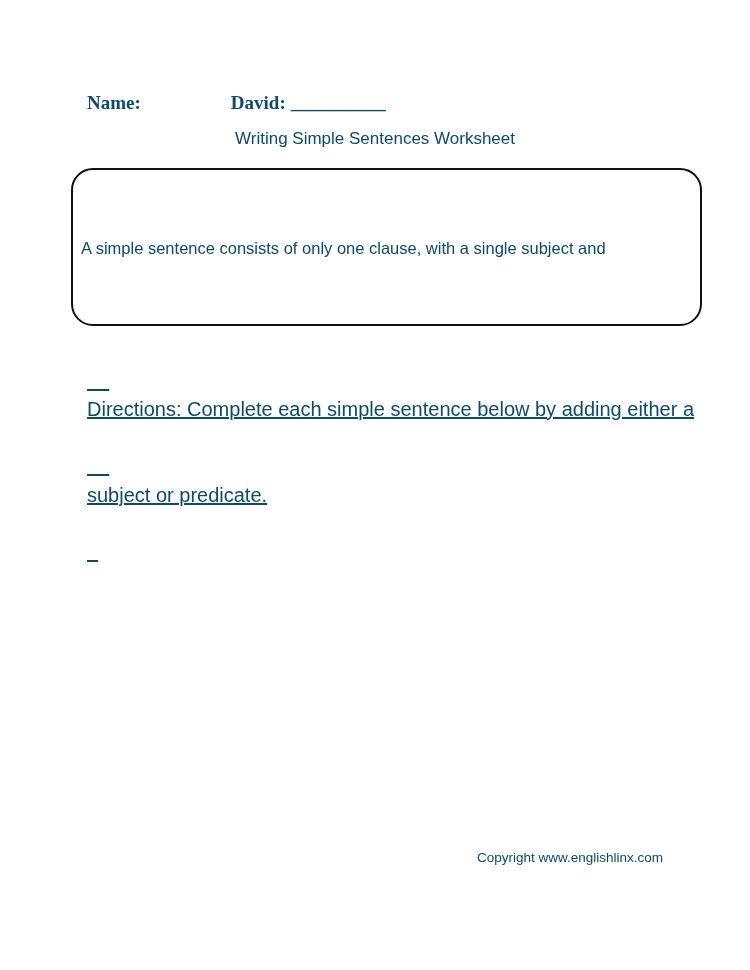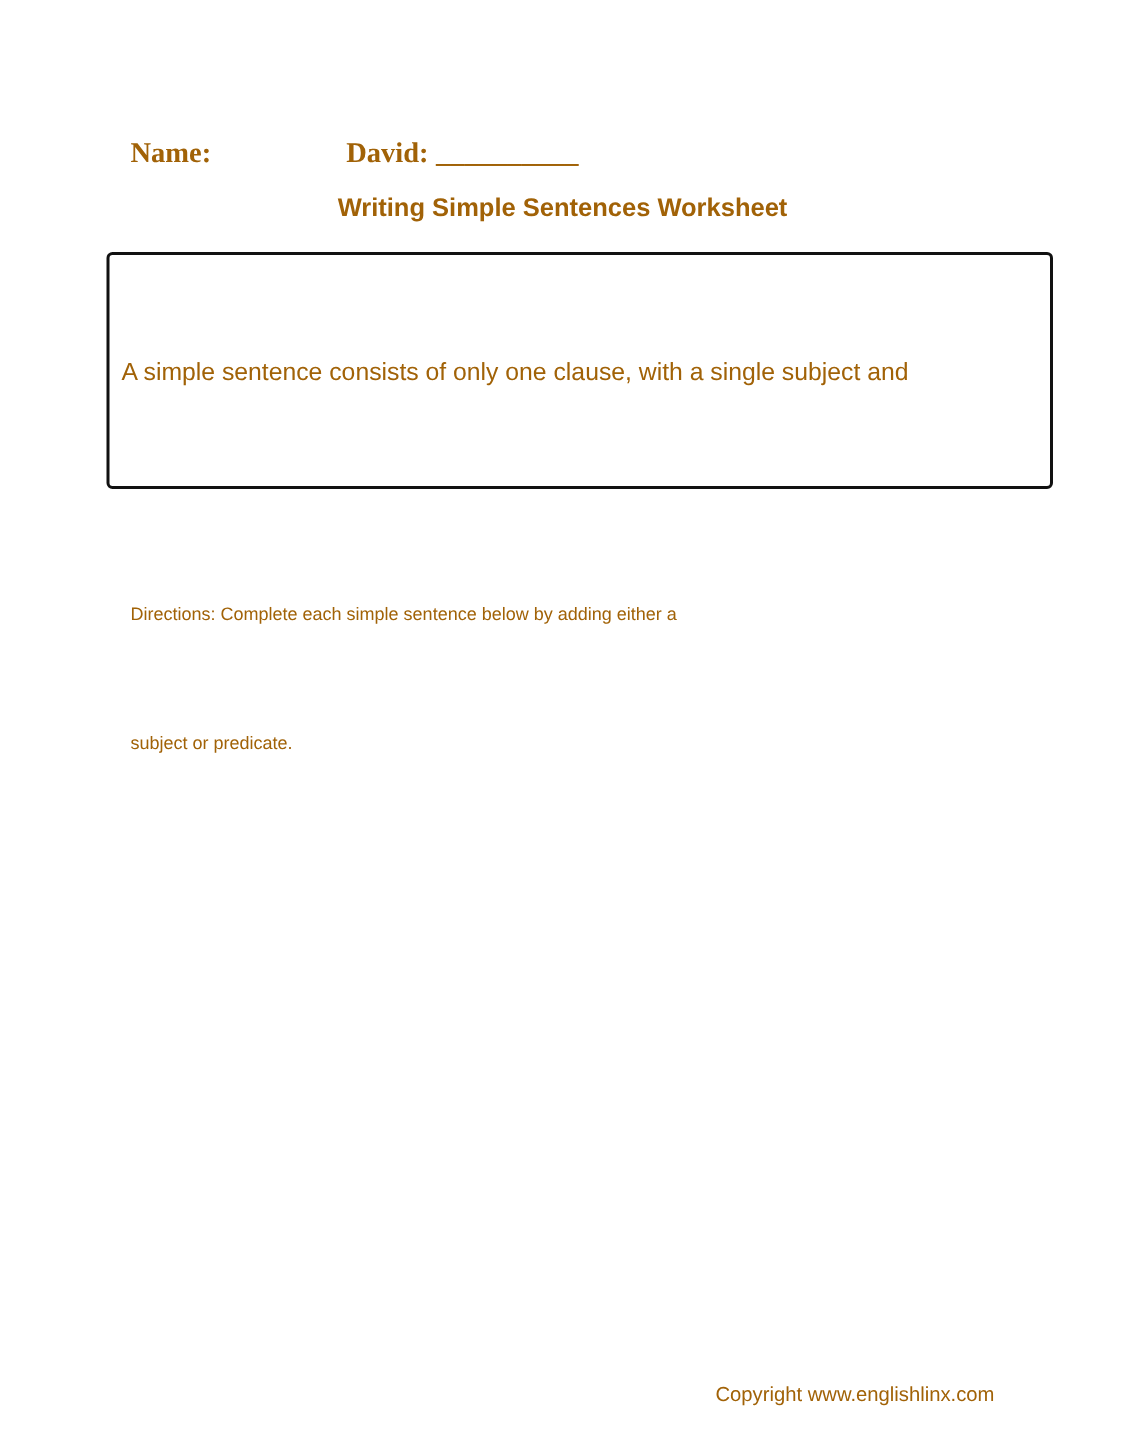--- a/index.html
+++ b/index.html
@@ -1,21 +1,21 @@
 <!DOCTYPE html>
 <html><head>
 <meta charset="utf-8">
 <style>
   html, body { margin: 0; padding: 0; background: #ffffff; }
   .page {
     position: relative;
     width: 750px;
     height: 970px;
     background: #ffffff;
-    color: #a16207;
+    color: #0c4a6e;
     font-family: "Liberation Sans", sans-serif;
     overflow: hidden;
   }
   
   .hdr {
     display: flex;
     align-items: baseline;
     margin: 92px 0 0 87px;
     font-family: "Liberation Serif", serif;
     font-weight: 700;
@@ -25,62 +25,63 @@
   }
   .hdr .blank { letter-spacing: 0; }
   .hdr .name-group, .hdr .date-group { display: inline-flex; align-items: baseline; }
   .hdr .date-group { margin-left: 85px; }
   .hdr .lbl { margin-right: 5px; }
 
   .title {
     margin-top: 13px;
     text-align: center;
     font-size: 17px;
-    font-weight: 700;
+    font-weight: 400;
     line-height: 24px;
   }
 
   .defbox {
     box-sizing: border-box;
     margin: 17px 0 1px 71px;
     width: 631px;
     border: 2px solid #111111;
-    border-radius: 4px;
+    border-radius: 22px;
     padding: 8px 12px 6px 8px;
     font-size: 16.5px;
     line-height: 28px;
     white-space: pre;
   }
 
   .directions {
     margin: 12px 1px 0 87px;
-    font-size: 12px;
+    font-size: 20px;
     line-height: 28.5px;
     white-space: pre;
+    text-decoration: underline;
   }
 
   .example {
     margin: 6px 0 0 87px;
     font-size: 16.5px;
     font-style: italic;
     line-height: 30px;
     white-space: pre;
   }
   .example .underlined { text-decoration: underline; }
 
   .items {
     margin: 0 0 0 87px;
     font-size: 16.5px;
     line-height: 39.4px;
     white-space: pre;
   }
 
   .copyright {
     position: absolute;
-    top: 922px;
+    top: 850px;
     right: 87px;
     font-size: 13.5px;
     line-height: 16px;
   }
 </style>
 </head>
 <body>
 
 <div class="page">
 

